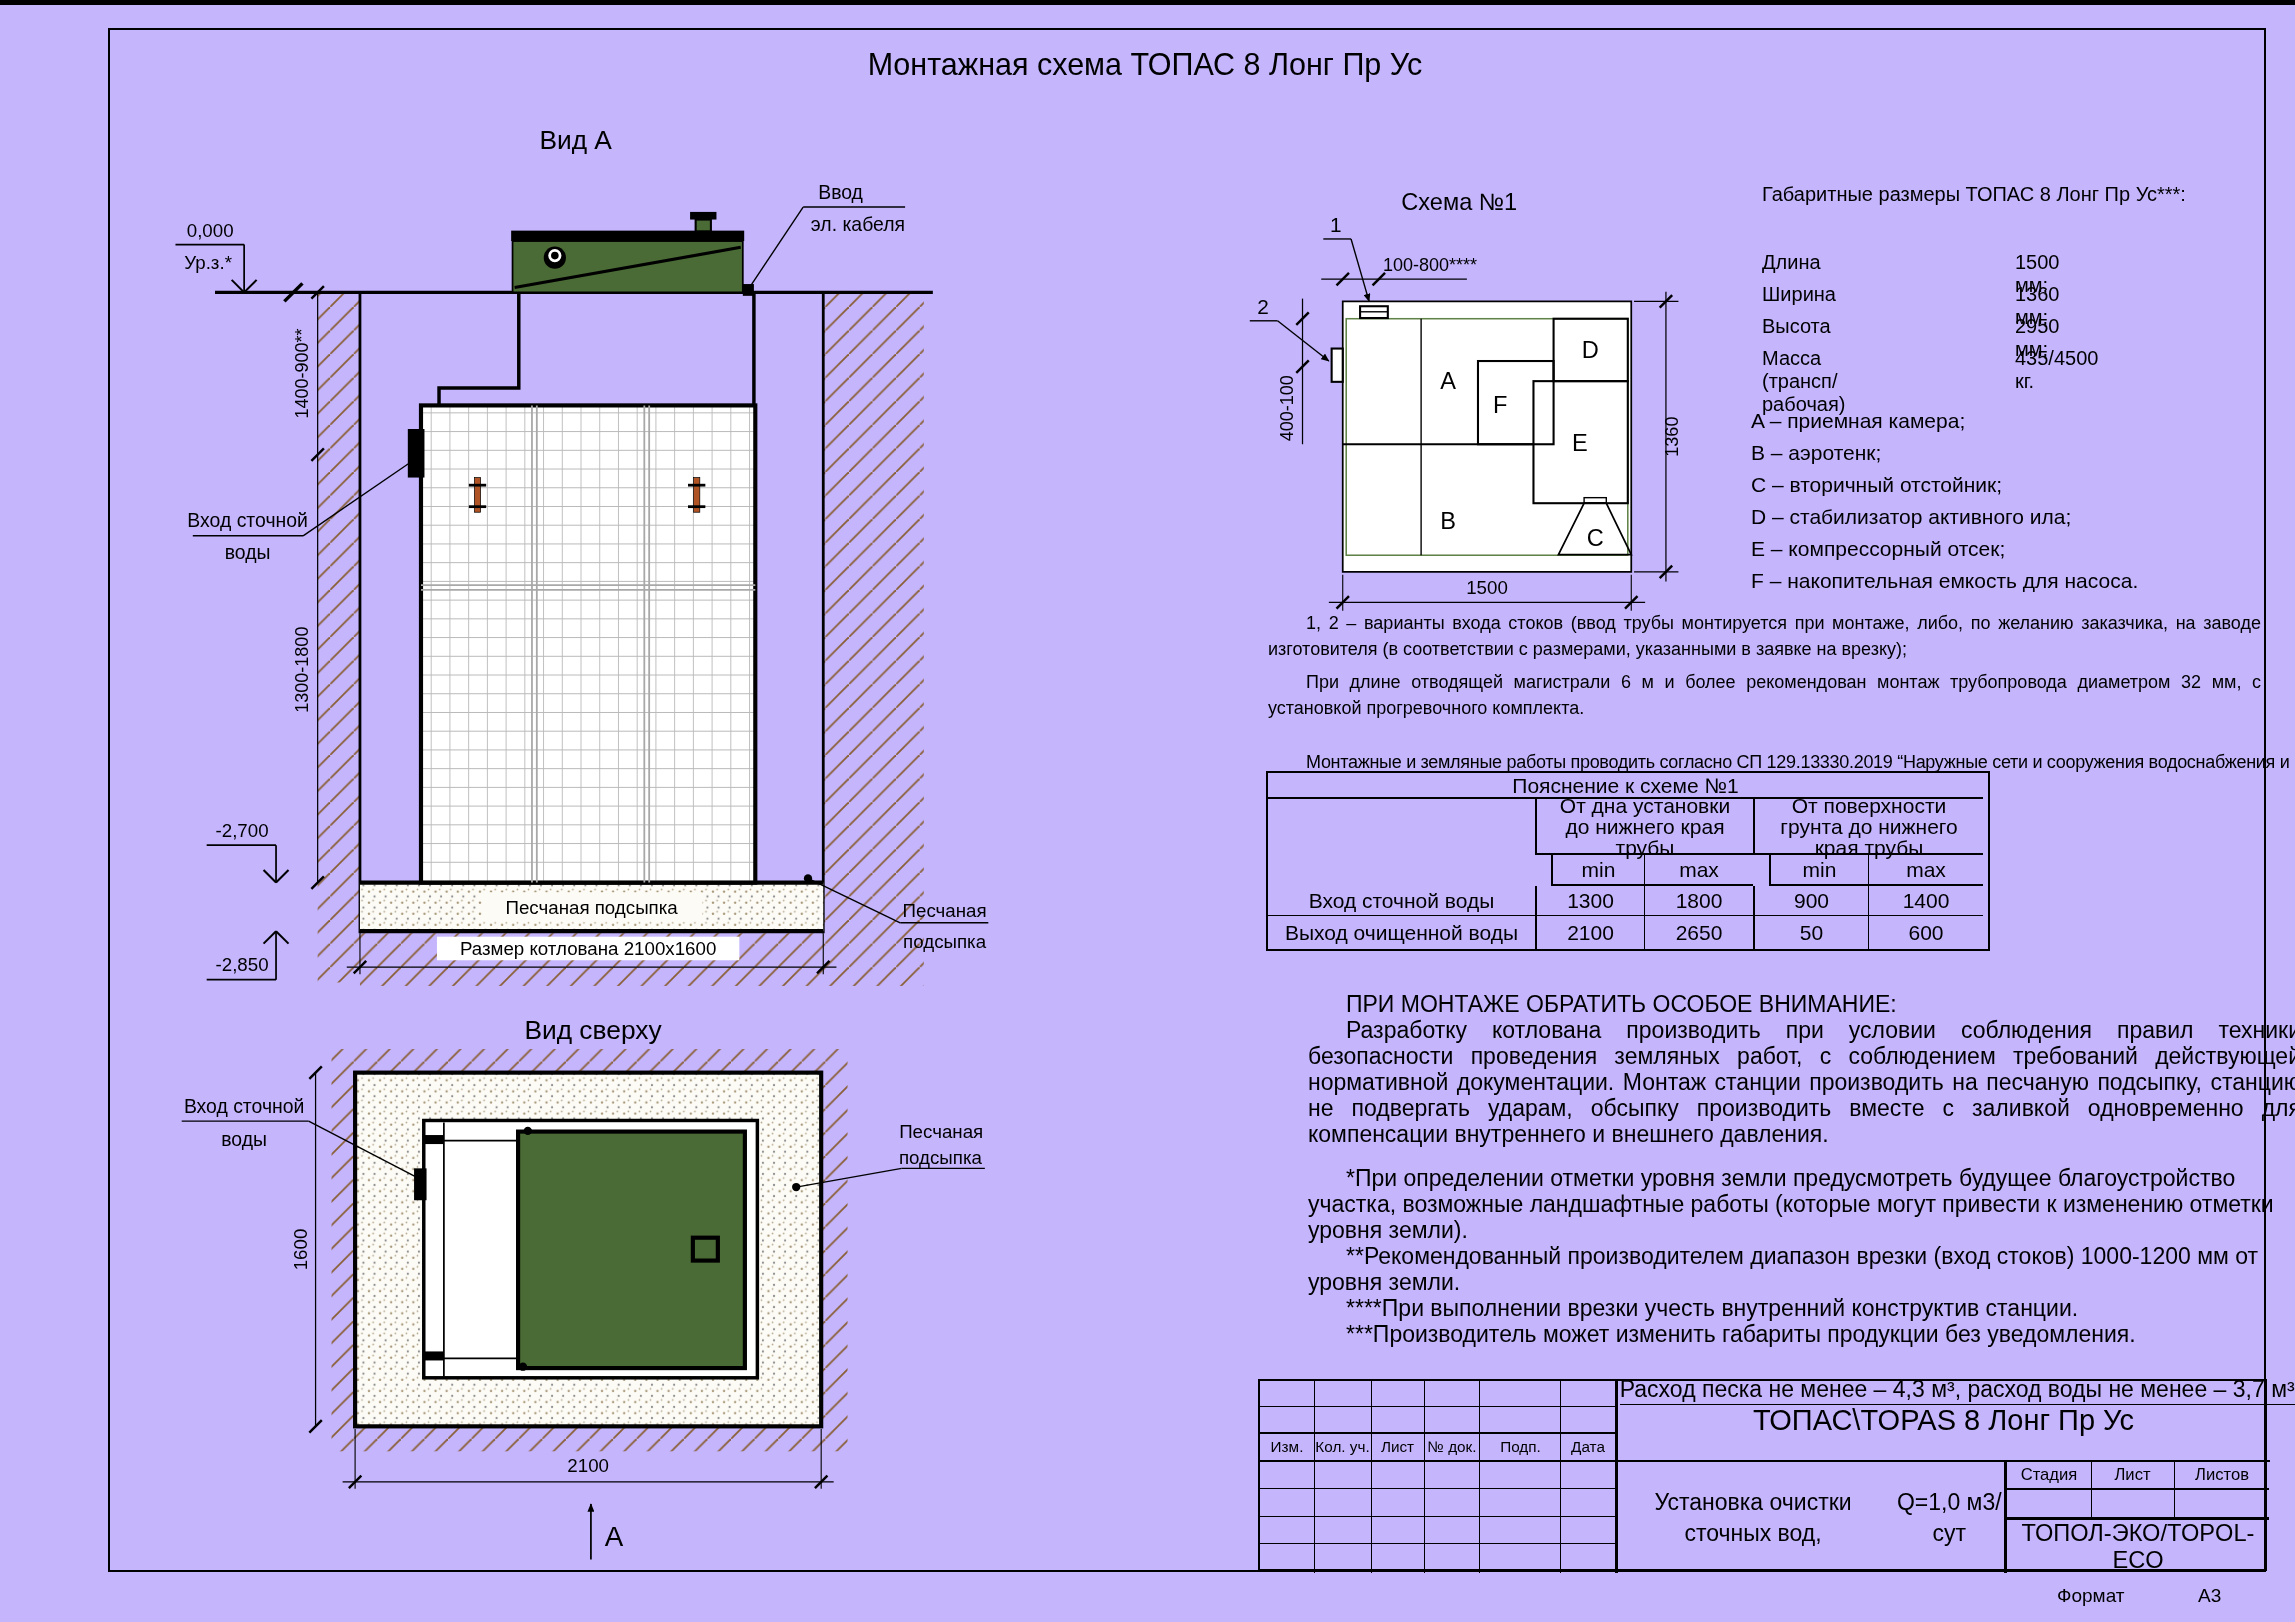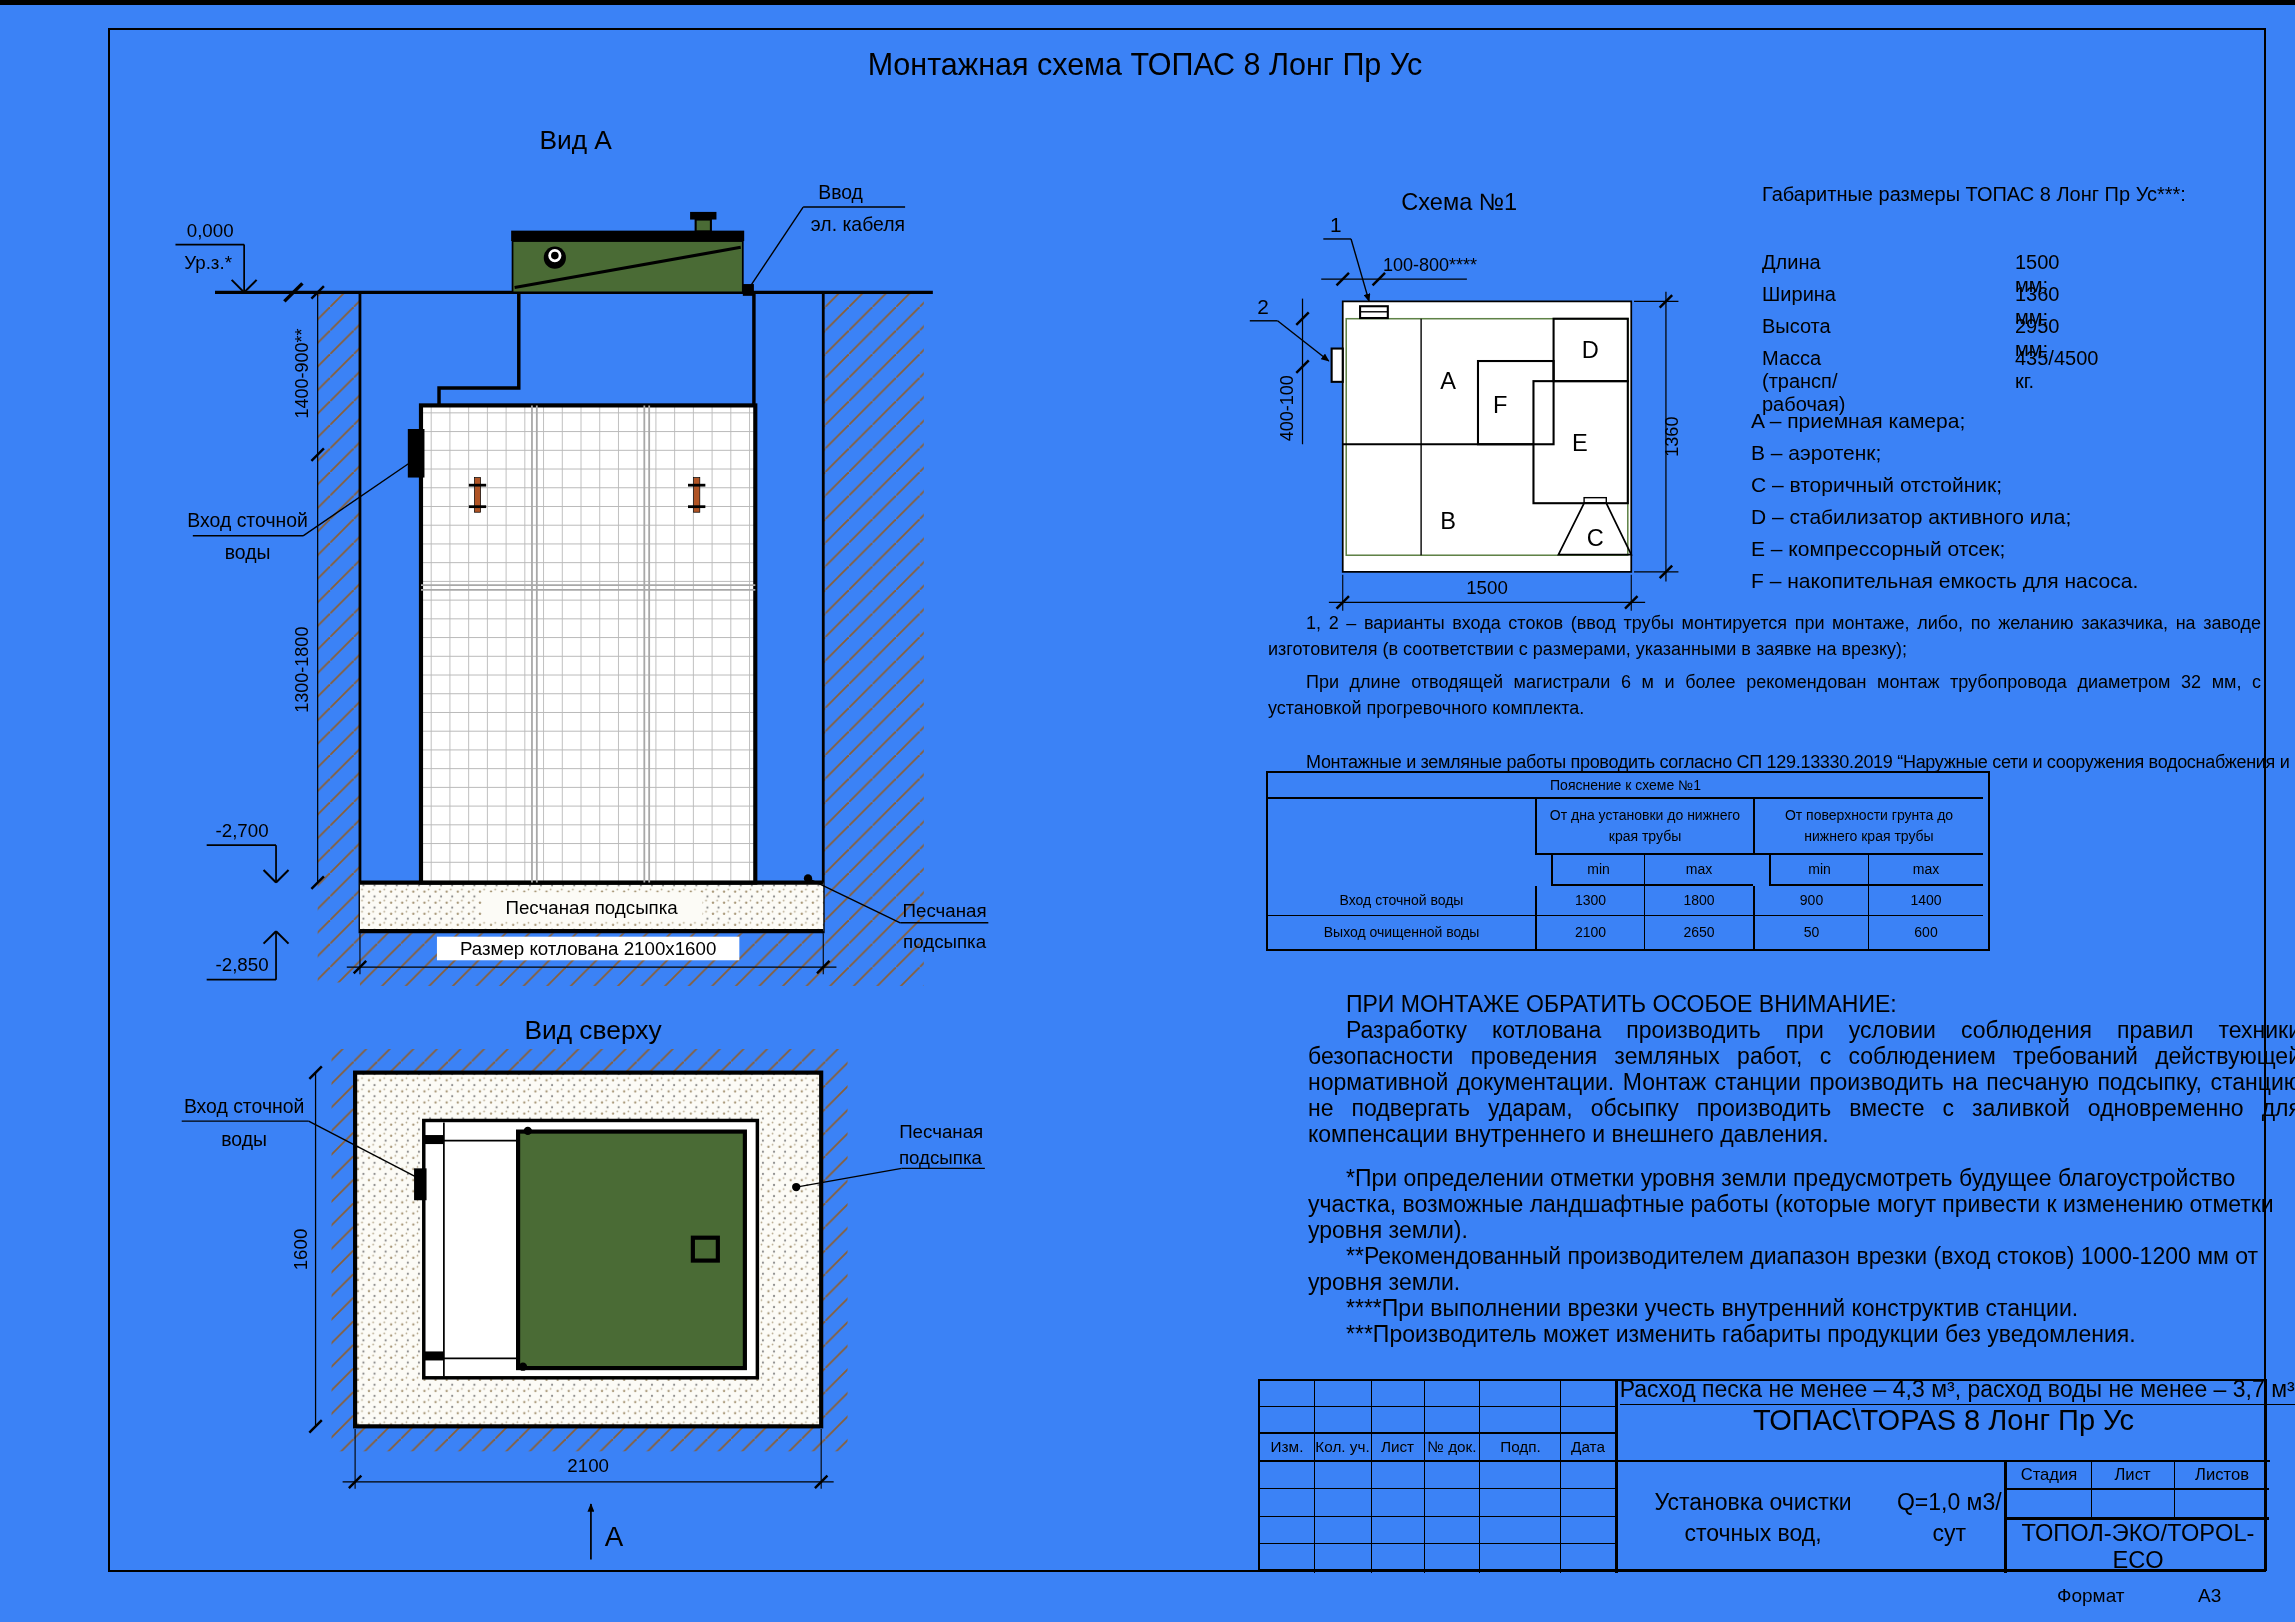--- a/index.html
+++ b/index.html
@@ -1,36 +1,36 @@
 <!DOCTYPE html>
 <html style="font-size:11px"><head>
 <meta charset="utf-8">
 <style>
   html,body{margin:0;padding:0;background:#e8e8e8;}
-  .sheet{position:relative;width:2295px;height:1623px;background:#3b82f6;
+  .sheet{position:relative;width:2295px;height:1623px;background:#c4b5fd;
          font-family:"Liberation Sans",sans-serif;color:#000;overflow:hidden;}
   .topedge{position:absolute;left:0;top:0;width:2295px;height:4.9px;background:#000;}
   .frame{position:absolute;left:108px;top:28px;width:2158px;height:1544px;border:2.8px solid #000;box-sizing:border-box;}
   .t{position:absolute;white-space:nowrap;}
   .sheet-title{left:798px;top:47px;width:694px;text-align:center;font-size:30.5px;}
   .art{position:absolute;left:0;top:0;}
   
   .dims-title{left:1762px;top:183px;font-size:20px;}
   .dims-row{position:absolute;font-size:20px;}
   .dims-row .lbl{position:absolute;left:1762px;}
   .dims-row .val{position:absolute;left:2015px;}
   .legend-item{position:absolute;left:1751px;font-size:21px;white-space:nowrap;}
   .notes{position:absolute;left:1268px;top:610px;width:993px;font-size:18px;line-height:26px;text-align:justify;}
   .notes p{margin:0;text-indent:38px;}
   .notes p.p2{margin-top:7px;}
   .notes p.p3{margin-top:28px;white-space:nowrap;letter-spacing:-0.3px;text-align:left;}
   
   .tbl{position:absolute;left:1266px;top:771px;width:724px;border:2.8px solid #000;box-sizing:border-box;
        display:grid;grid-template-columns:267px 109px 109px 115px 115px;grid-template-rows:26px 56px 31px 30px 33px;
-       font-size:14px;}
+       font-size:21px;}
   .tbl div{display:flex;align-items:center;justify-content:center;text-align:center;box-sizing:border-box;line-height:21px;}
   .c-title{grid-column:1/6;border-bottom:2.8px solid #000;}
   .c-name-head{grid-column:1;grid-row:2/4;}
   .c-g{border-left:2.8px solid #000;border-bottom:2.1px solid #000;grid-column:span 2;padding:0 9.7px;}
   .c-mm{border-bottom:2.1px solid #000;}
   .c-mm.maj{border-left:2.8px solid #000;margin-left:16px;}
   .c-mm.min2{border-left:1.4px solid #000;}
   .c-cell{border-bottom:1.4px solid #000;}
   .c-cell.maj{border-left:2.8px solid #000;}
   .c-cell.min2{border-left:1.4px solid #000;}

